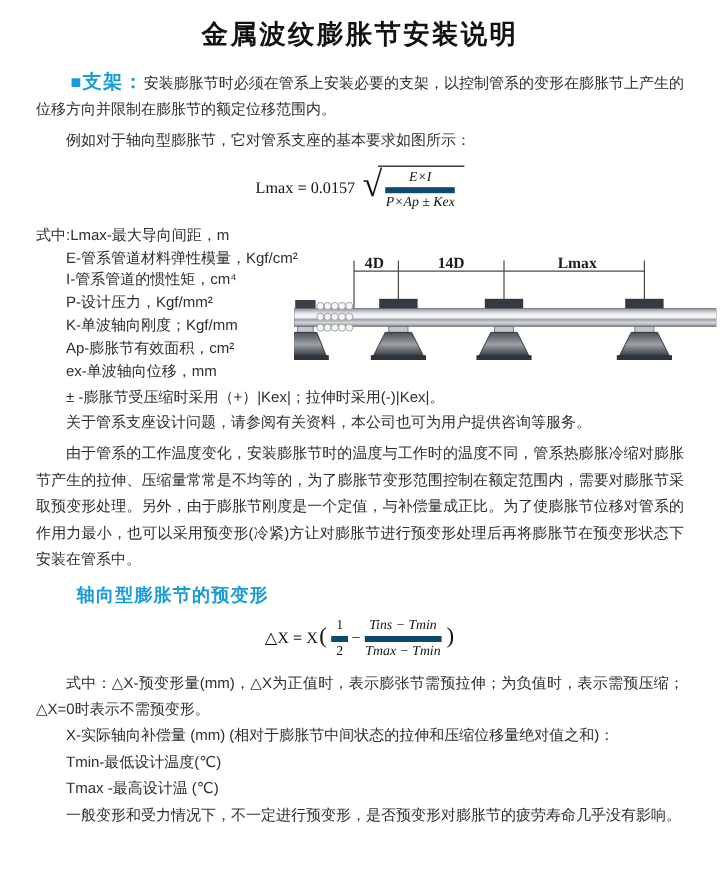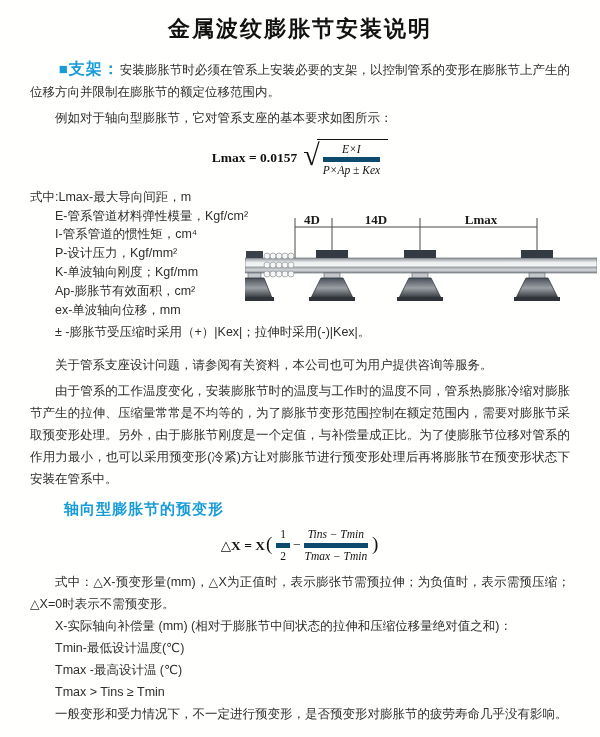--- a/index.html
+++ b/index.html
@@ -23,21 +23,21 @@
     overflow:hidden;
   }
   .doc-title{
     margin:0;padding-top:14px;
     text-align:center;
     font-size:22px;font-weight:bold;
     letter-spacing:2px;
     color:var(--title);
   }
   p{margin:0;}
-  .body-text{font-size:12.5px;line-height:22px;text-align:justify;margin-top:12px;}
+  .body-text{font-size:12.5px;line-height:22px;text-align:justify;}
   .indent{text-indent:2em;}
   .sec-marker{
     color:var(--accent);
     font-size:15px;
     margin-right:1px;
   }
   .sec-heading{
     color:var(--accent);
     font-weight:bold;
     font-size:16px;
@@ -49,21 +49,21 @@
     font-weight:bold;
     font-size:15px;
     letter-spacing:1px;
   }
   
   .formula-row{
     display:flex;justify-content:center;align-items:center;
     font-family:"Liberation Serif","DejaVu Serif",serif;
     color:#111;
   }
-  .f-bold{font-weight:bold;}
+  .f-bold{font-weight:normal;}
   .f-it{font-style:italic;}
   .frac{
     display:inline-flex;flex-direction:column;
     text-align:center;vertical-align:middle;
     font-size:11.5px;line-height:1.25;
     margin:0 3px;
   }
   .frac .num{border-bottom:5px solid #0c4a6e;padding:0 4px 1px;}
   .frac .den{padding-top:1px;}
   .sqrt{display:inline-flex;align-items:stretch;margin-left:6px;}
@@ -226,17 +226,16 @@
     </span>
     <span class="paren">)</span>
   </div>
 
   <p class="body-text indent mt8">式中：△X-预变形量(mm)，△X为正值时，表示膨张节需预拉伸；为负值时，表示需预压缩；△X=0时表示不需预变形。</p>
 
   <ul class="item-list">
     <li>X-实际轴向补偿量 (mm) (相对于膨胀节中间状态的拉伸和压缩位移量绝对值之和)：</li>
     <li>Tmin-最低设计温度(℃)</li>
     <li>Tmax -最高设计温 (℃)</li>
-    <li>Tmax &gt; Tins ≥ Tmin</li>
     <li>一般变形和受力情况下，不一定进行预变形，是否预变形对膨胀节的疲劳寿命几乎没有影响。</li>
   </ul>
 
 </div>
 
 </body></html>

